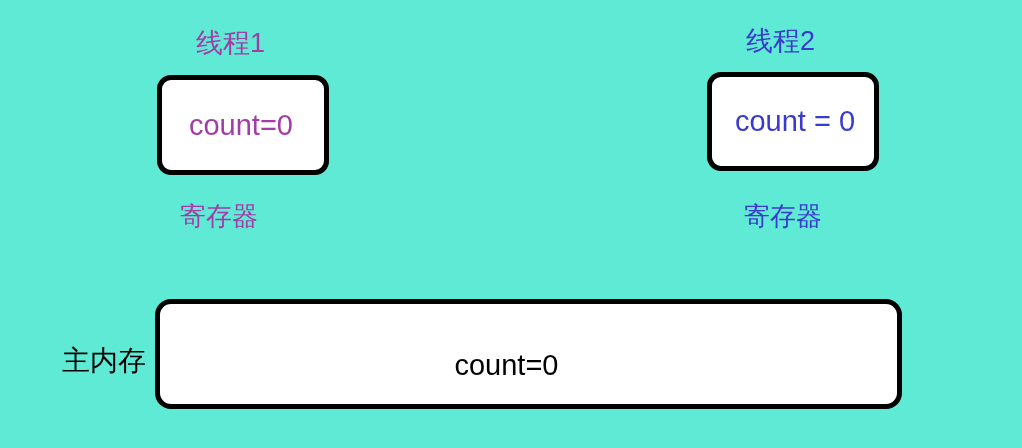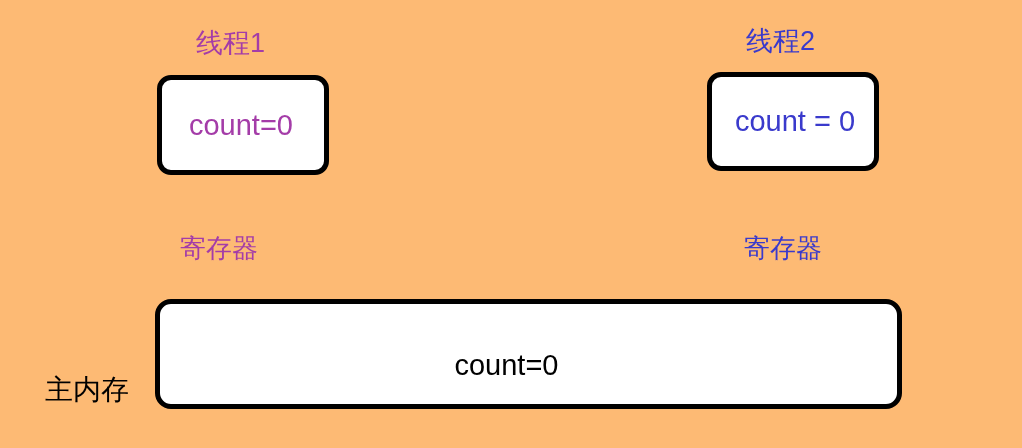--- a/index.html
+++ b/index.html
@@ -7,21 +7,21 @@
     padding: 0;
     background: #ffffff;
   }
   body {
     font-family: "Liberation Sans", "DejaVu Sans", sans-serif;
   }
   #canvas {
     position: relative;
     width: 1022px;
     height: 448px;
-    background: #fdba74;
+    background: #5eead4;
     overflow: hidden;
   }
 
   
   .thread-title {
     position: absolute;
     font-size: 27px;
     line-height: 1;
     white-space: nowrap;
     letter-spacing: 0px;
@@ -39,45 +39,43 @@
   .thread-box-value {
     font-size: 29px;
     line-height: 1;
     white-space: nowrap;
   }
   .register-label {
     position: absolute;
     font-size: 26px;
     line-height: 1;
     white-space: nowrap;
-    margin-top: 32px;
   }
 
   
   #thread1-title { left: 196px;  top: 30px; }
   #thread1-box   { left: 157px;  top: 75px;  width: 172px; height: 100px; }
   #thread1-value { margin-left: -4px; }
   #thread1-register { left: 180px; top: 203px; }
 
   
   #thread2-title { left: 746px;  top: 28px; }
   #thread2-box   { left: 707px;  top: 72px;  width: 172px; height: 99px; }
   #thread2-value { margin-left: 4px; }
   #thread2-register { left: 744px; top: 203px; }
 
   
   #main-memory-label {
     position: absolute;
-    left: 45px;
+    left: 62px;
     top: 347px;
     font-size: 28px;
     line-height: 1;
     color: #000000;
     white-space: nowrap;
-    margin-top: 29px;
   }
   #main-memory-box {
     position: absolute;
     left: 155px;
     top: 299px;
     width: 747px;
     height: 110px;
     box-sizing: border-box;
     border: 5px solid #000000;
     border-radius: 16px;

